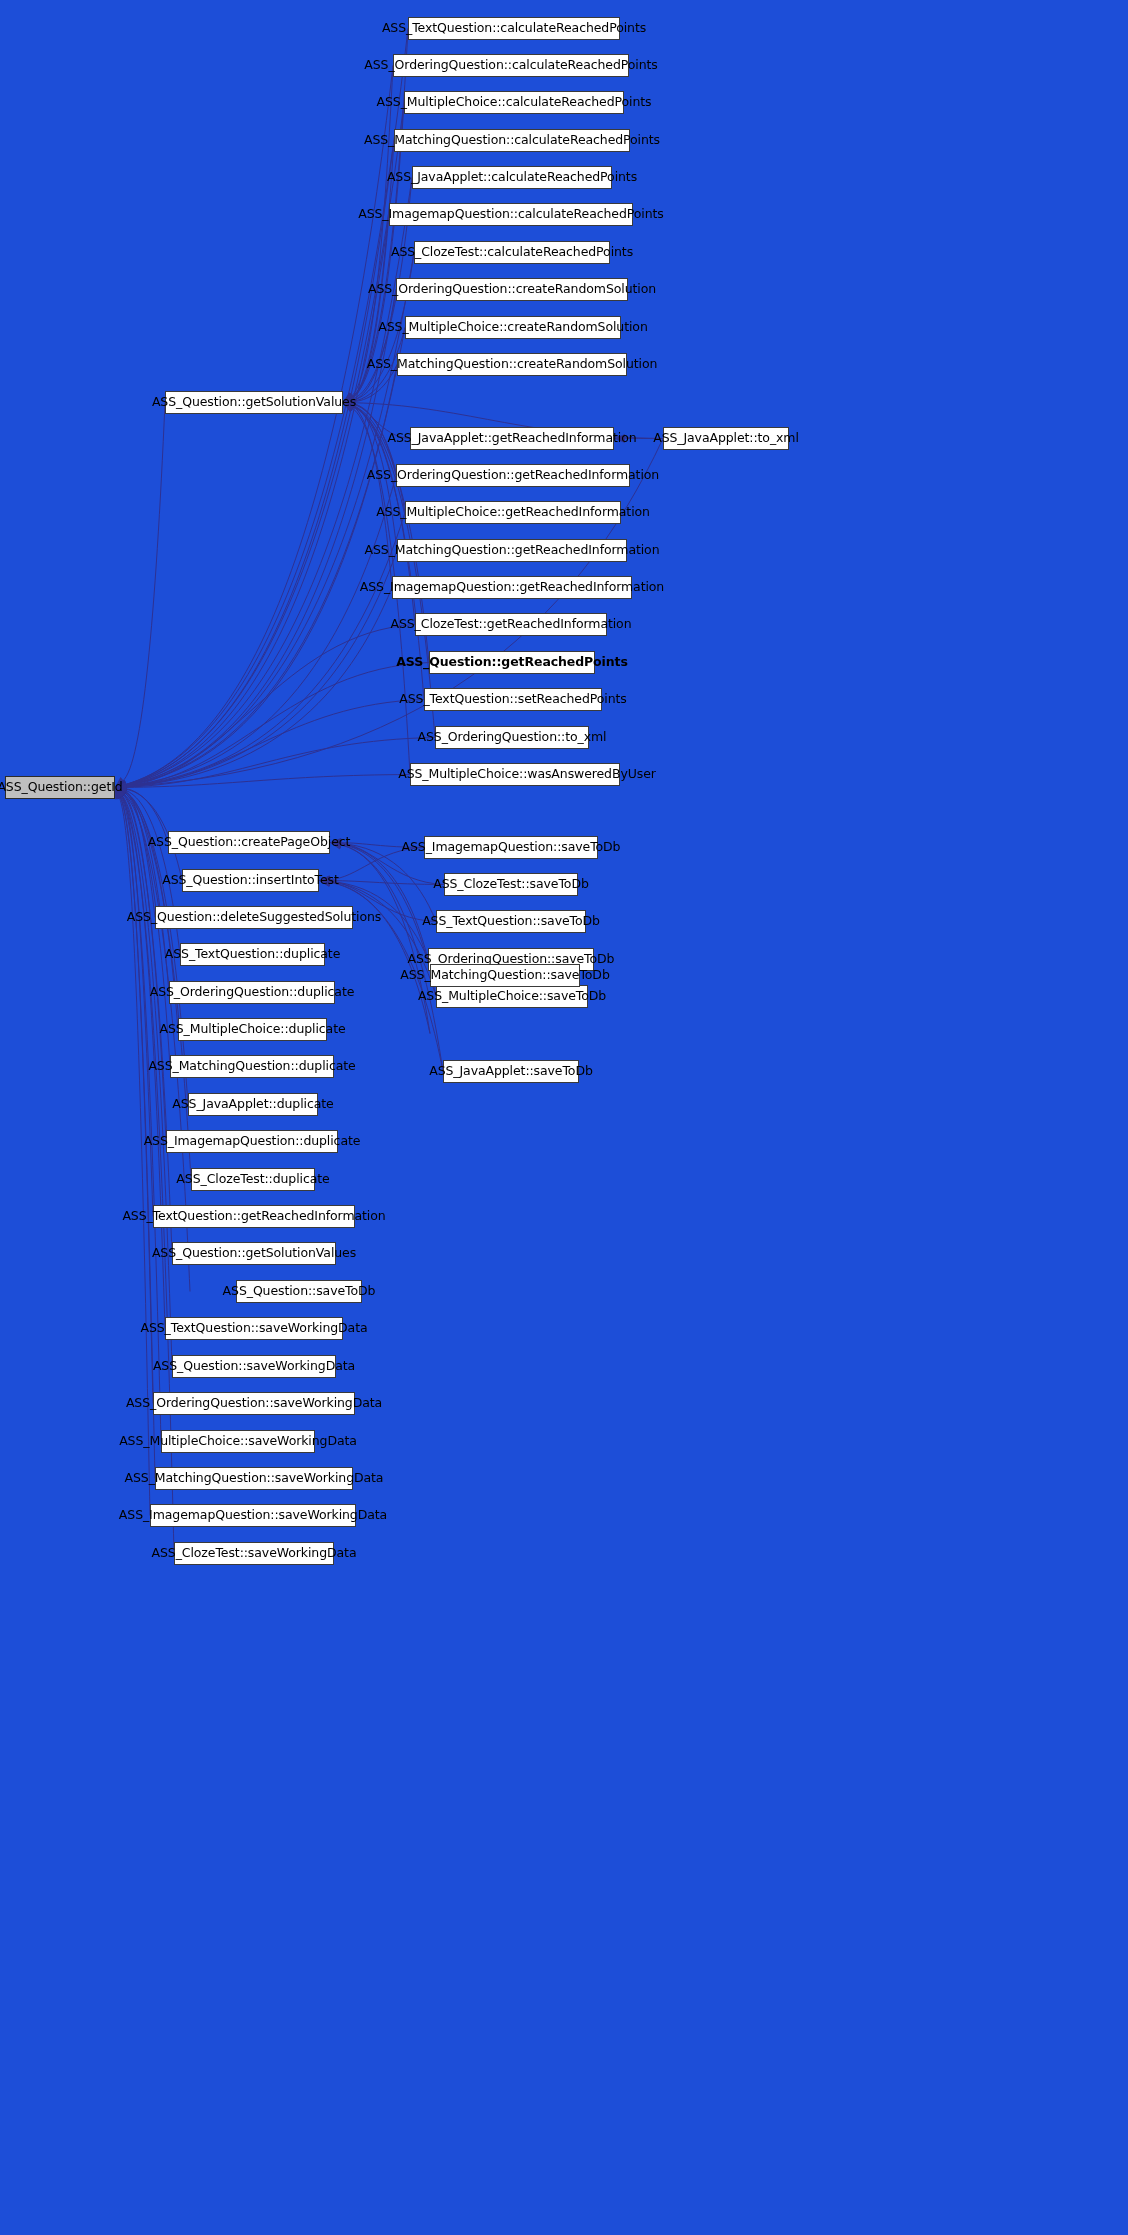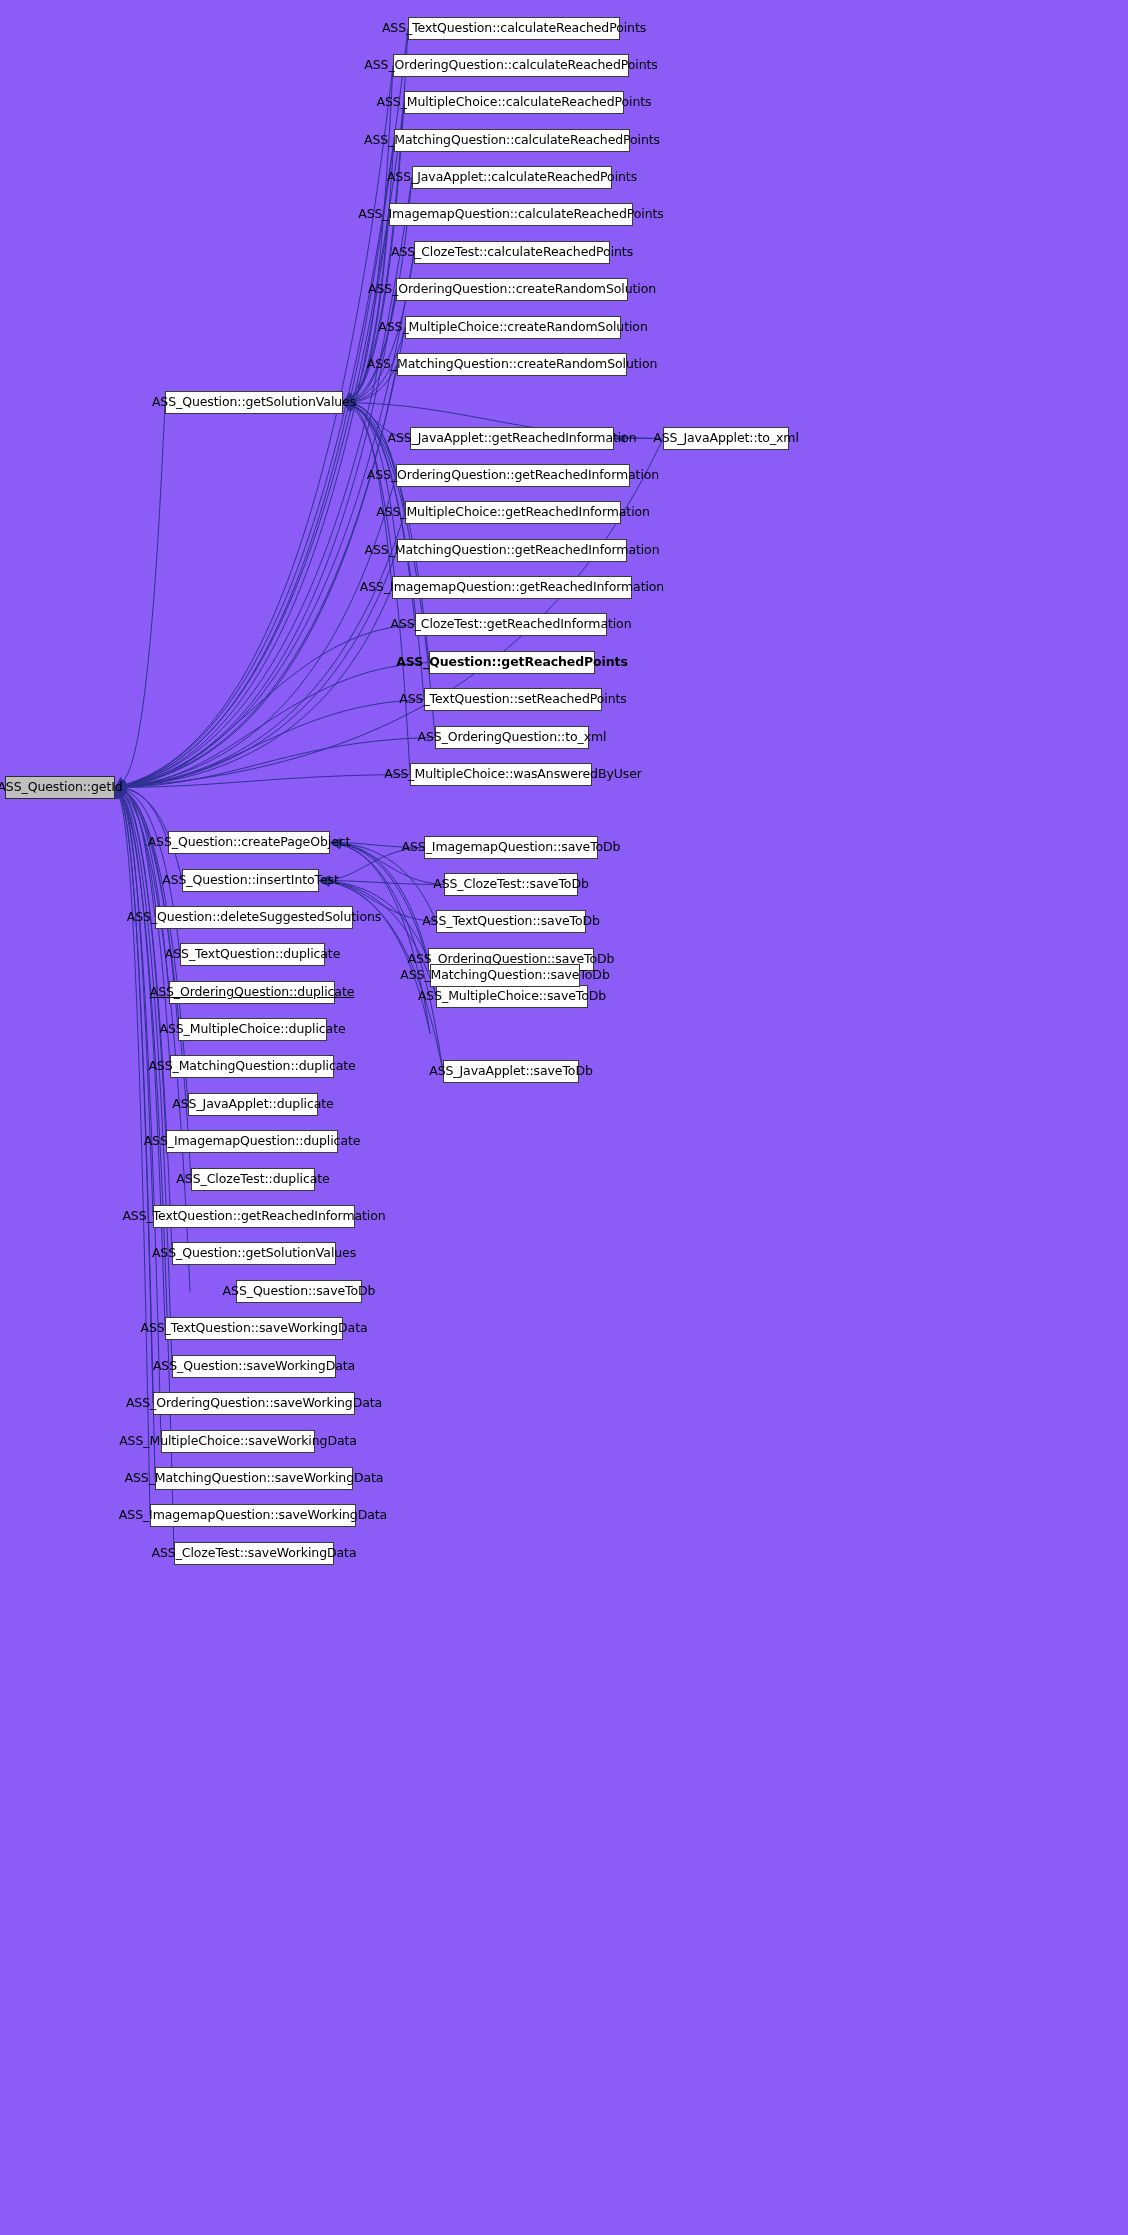--- a/index.html
+++ b/index.html
@@ -1,20 +1,20 @@
 <!DOCTYPE html>
 <html><head>
 <meta charset="utf-8">
 <style>
   html,body{margin:0;padding:0;background:#ffffff;}
   #canvas{
     position:relative;
     width:1128px;
     height:2235px;
-    background:#8b5cf6;
+    background:#1d4ed8;
     font-family:"DejaVu Sans","Liberation Sans",sans-serif;
     overflow:hidden;
   }
   #edges{position:absolute;left:0;top:0;width:1128px;height:2235px;pointer-events:none;}
   .node{
     position:absolute;
     box-sizing:border-box;
     border:1px solid #3a3a3a;
     background:#ffffff;
     color:#000000;
@@ -208,32 +208,32 @@
       <div class="node" style="left: 410px; top: 427px; width: 204px;">ASS_JavaApplet::getReachedInformation</div>
       <div class="node" style="left: 663px; top: 427px; width: 126px;">ASS_JavaApplet::to_xml</div>
       <div class="node" style="left: 396px; top: 464px; width: 234px;">ASS_OrderingQuestion::getReachedInformation</div>
       <div class="node" style="left: 405px; top: 501px; width: 216px;">ASS_MultipleChoice::getReachedInformation</div>
       <div class="node" style="left: 397px; top: 539px; width: 230px;">ASS_MatchingQuestion::getReachedInformation</div>
       <div class="node" style="left: 392px; top: 576px; width: 240px;">ASS_ImagemapQuestion::getReachedInformation</div>
       <div class="node" style="left: 415px; top: 613px; width: 192px;">ASS_ClozeTest::getReachedInformation</div>
       <div class="node" style="left: 429px; top: 651px; width: 166px; font-weight: bold;">ASS_Question::getReachedPoints</div>
       <div class="node" style="left: 424px; top: 688px; width: 178px;">ASS_TextQuestion::setReachedPoints</div>
       <div class="node" style="left: 435px; top: 726px; width: 154px;">ASS_OrderingQuestion::to_xml</div>
-      <div class="node" style="left: 410px; top: 763px; width: 182px; padding-left: 31px;">ASS_MultipleChoice::wasAnsweredByUser</div>
+      <div class="node" style="left: 410px; top: 763px; width: 210px; padding-left: 31px;">ASS_MultipleChoice::wasAnsweredByUser</div>
       <div class="node root" style="left: 5px; top: 776px; width: 110px;">ASS_Question::getId</div>
       <div class="node" style="left: 168px; top: 831px; width: 162px;">ASS_Question::createPageObject</div>
       <div class="node" style="left: 424px; top: 836px; width: 174px;">ASS_ImagemapQuestion::saveToDb</div>
       <div class="node" style="left: 182px; top: 869px; width: 137px;">ASS_Question::insertIntoTest</div>
       <div class="node" style="left: 444px; top: 873px; width: 134px;">ASS_ClozeTest::saveToDb</div>
       <div class="node" style="left: 436px; top: 910px; width: 150px;">ASS_TextQuestion::saveToDb</div>
       <div class="node" style="left: 155px; top: 906px; width: 198px;">ASS_Question::deleteSuggestedSolutions</div>
       <div class="node" style="left: 428px; top: 948px; width: 166px;">ASS_OrderingQuestion::saveToDb</div>
       <div class="node" style="left: 180px; top: 943px; width: 145px;">ASS_TextQuestion::duplicate</div>
       <div class="node" style="left: 436px; top: 985px; width: 152px;">ASS_MultipleChoice::saveToDb</div>
-      <div class="node" style="left: 169px; top: 981px; width: 166px; text-decoration: underline;">ASS_OrderingQuestion::duplicate</div>
+      <div class="node" style="left: 169px; top: 981px; width: 166px;">ASS_OrderingQuestion::duplicate</div>
       <div class="node" style="left: 430px; top: 964px; width: 150px;">ASS_MatchingQuestion::saveToDb</div>
       <div class="node" style="left: 178px; top: 1018px; width: 149px;">ASS_MultipleChoice::duplicate</div>
       <div class="node" style="left: 443px; top: 1060px; width: 136px;">ASS_JavaApplet::saveToDb</div>
       <div class="node" style="left: 170px; top: 1055px; width: 164px;">ASS_MatchingQuestion::duplicate</div>
       <div class="node" style="left: 188px; top: 1093px; width: 130px;">ASS_JavaApplet::duplicate</div>
       <div class="node" style="left: 166px; top: 1130px; width: 172px;">ASS_ImagemapQuestion::duplicate</div>
       <div class="node" style="left: 191px; top: 1168px; width: 124px;">ASS_ClozeTest::duplicate</div>
       <div class="node" style="left: 153px; top: 1205px; width: 202px;">ASS_TextQuestion::getReachedInformation</div>
       <div class="node" style="left: 172px; top: 1242px; width: 164px;">ASS_Question::getSolutionValues</div>
       <div class="node" style="left: 190px; top: 1280px; width: 126px; margin-left: 46px;">ASS_Question::saveToDb</div>

